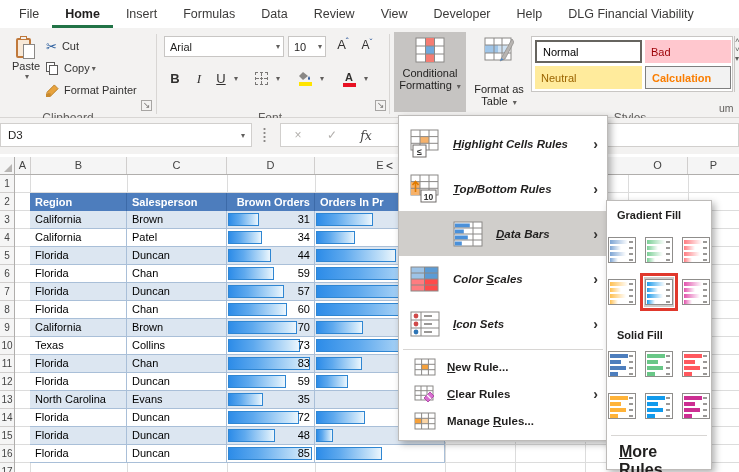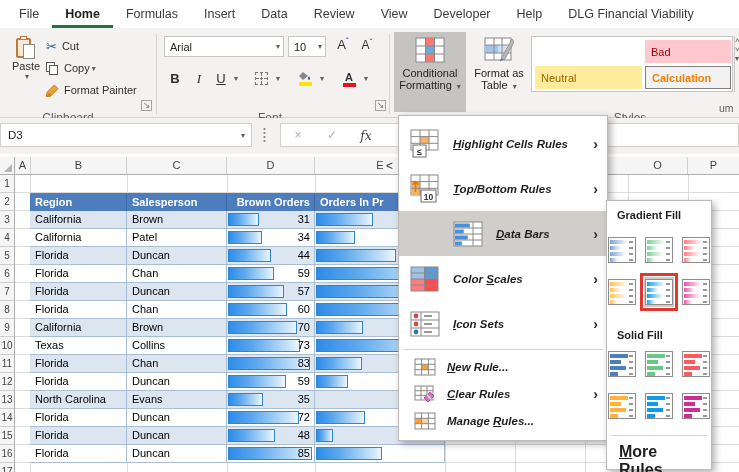--- a/index.html
+++ b/index.html
@@ -85,21 +85,21 @@
   
   .cfmenu { position:absolute; left:398px; top:115px; width:210px; height:326px; background:#fff; border:1px solid #bdbbb9; box-shadow:3px 3px 7px rgba(0,0,0,0.3); z-index:5; padding-top:5px; }
   .mi { height:45px; display:flex; align-items:center; font-size:11.5px; font-weight:600; color:#201f1e; }
   .mi.hl { background:#d0cecb;padding-left:43px; }
   .mi .mico { width:36px; margin-left:8px; display:flex; justify-content:center; }
   .mi .mlabel { margin-left:10px;font-style:italic; }
   .mi .marrow { margin-left:auto; margin-right:9px; color:#323130; font-size:14px; }
   .msep { height:1px; background:#d8d6d4; margin:3px 4px; }
   .mi-s { height:27px; display:flex; align-items:center; font-size:11.5px; font-weight:600; color:#201f1e; }
   .mi-s .mico { width:24px; margin-left:14px; display:flex; justify-content:center; }
-  .mi-s .mlabel { margin-left:10px;font-style:italic; }
+  .mi-s .mlabel { margin-left:10px; }
   .mi-s .marrow { margin-left:auto; margin-right:9px; color:#323130; font-size:14px; }
   .mlabel u { text-decoration:underline; }
 
   
   .dbmenu { position:absolute; left:606px; top:200px; width:106px; height:270px; background:#fff; border:1px solid #bdbbb9; box-shadow:3px 3px 7px rgba(0,0,0,0.3); z-index:6; padding:8px 0 0 0; }
   .dbhead { font-size:11px; font-weight:700; color:#201f1e; padding-left:10px; }
   .thumbrow { display:flex; justify-content:center; gap:7px; }
   .thumbwrap { width:32px; height:30px; display:flex; align-items:center; justify-content:center; position:relative; }
   .thumbwrap.selected { background:#cfccca; outline:3px solid #e0382c; outline-offset:1px; }
   .thumb { width:28px; height:26px; border:1px solid #8f8d8b; background:#fff; padding:1px 1px 0 1px; }
@@ -111,22 +111,22 @@
   .partial-label { position:absolute; font-size:10.5px; color:#605e5c; }
 </style>
 </head>
 <body>
 
 <div id="app">
 
   <div class="tabrow">
     <span class="tab">File</span>
     <span class="tab active">Home</span>
+    <span class="tab">Insert</span>
     <span class="tab">Formulas</span>
-    <span class="tab">Insert</span>
     <span class="tab">Data</span>
     <span class="tab">Review</span>
     <span class="tab">View</span>
     <span class="tab">Developer</span>
     <span class="tab">Help</span>
     <span class="tab">DLG Financial Viability</span>
   </div>
 
   <div class="ribbon">
 
@@ -228,24 +228,25 @@
     </div>
     <div class="fatbtn">
       <svg width="30" height="26" viewBox="0 0 30 26" style="margin-top:5px;">
         <rect x="1" y="1" width="26" height="22" fill="#fff" stroke="#8a8886"></rect>
         <rect x="1" y="8" width="13" height="8" fill="#9fc5e8"></rect>
         <rect x="14" y="8" width="9" height="8" fill="#cfe2f3"></rect>
         <path d="M1 8 H27 M1 16 H27 M10 1 V23 M18 1 V23" stroke="#8a8886" fill="none"></path>
         <polygon points="28,2 18,20 16,24 21,22 30,5" fill="#b8b5b2" stroke="#8a8886" stroke-width="0.7"></polygon>
         <polygon points="16,24 17.5,21 19.5,22.5" fill="#4a86c8"></polygon>
       </svg>
-      <span style="margin-top:4px;">Format as</span>
+      <span style="margin-top:20px;">Format as</span>
       <span><span>Table</span> <span class="dda">▾</span></span>
     </div>
     <div class="gallery">
+      <div class="gcell g-normal">Normal</div>
       <div class="gcell g-bad">Bad</div>
       <div class="gcell g-neutral">Neutral</div>
       <div class="gcell g-calc">Calculation</div>
     </div>
     <div class="gallery-sliver">˄<br>˅<br>▾</div>
     <div class="grouplabel" style="left:590px; width:80px;">Styles</div>
     <div class="partial-label" style="left:719px; top:74px;">um</div>
   </div>
 
   <div class="fbar">

